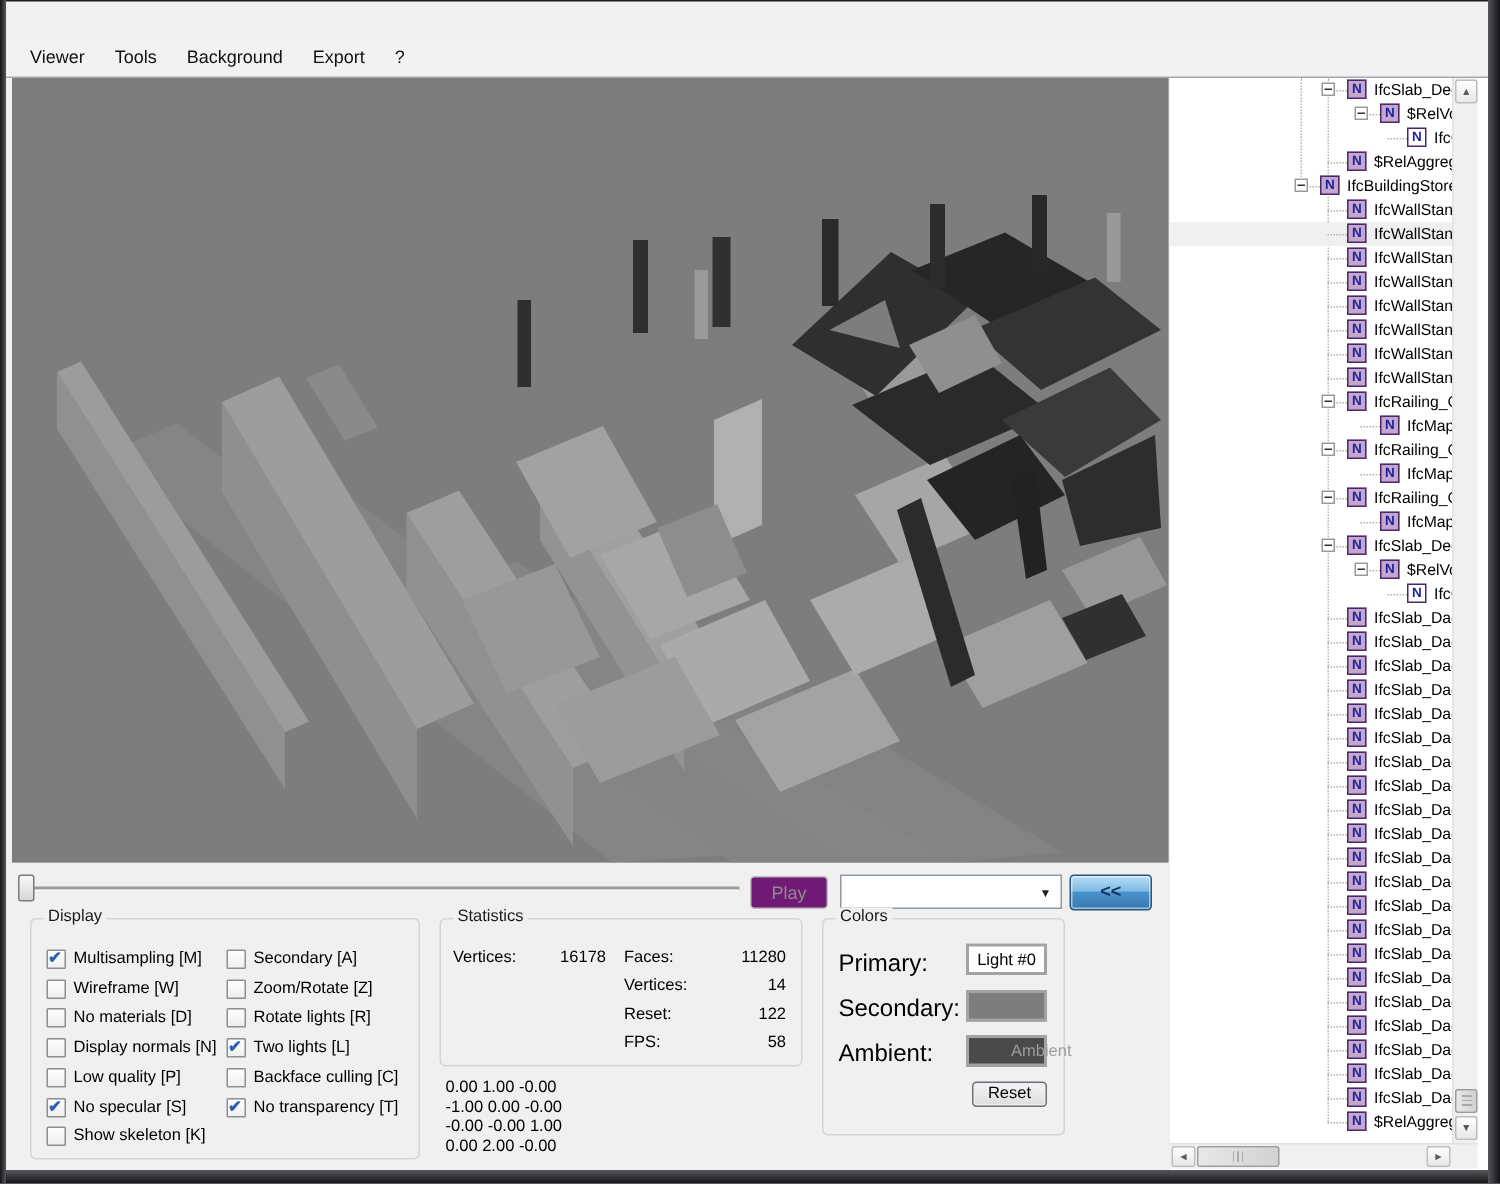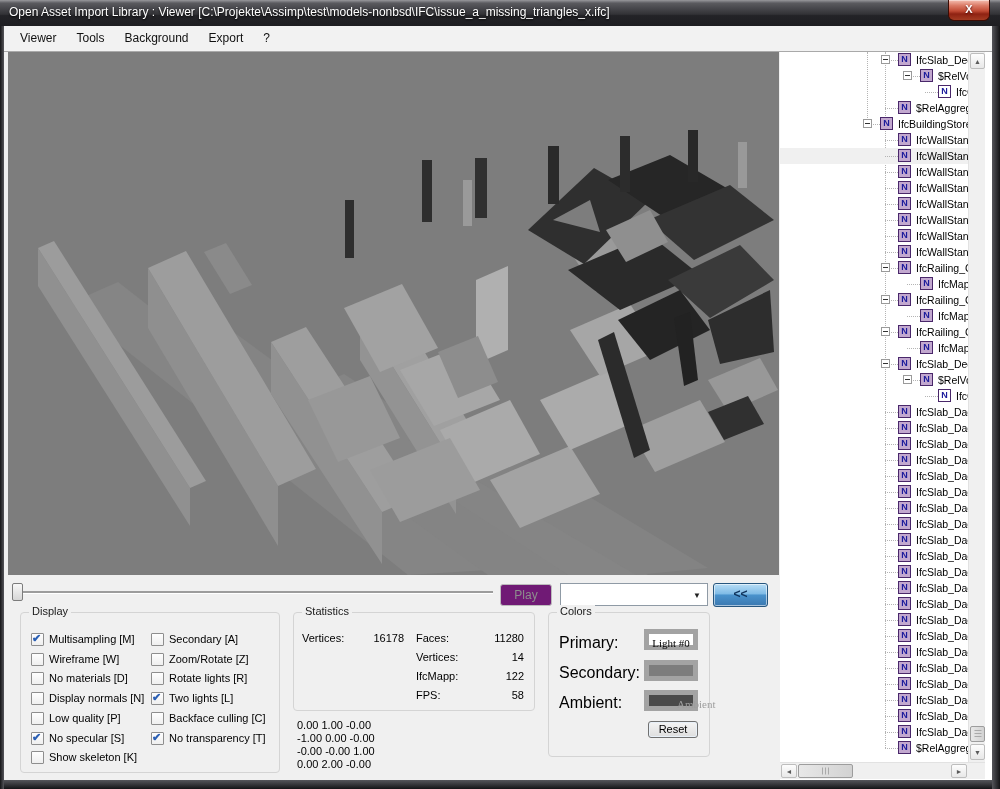--- a/index.html
+++ b/index.html
@@ -65,36 +65,30 @@
   #colors-box{left:548px;top:612px;width:160px;height:143px;}
   .cb-row{position:absolute;height:16px;}
   .cb-box{position:absolute;left:0;top:1px;width:13px;height:13px;box-sizing:border-box;border:1px solid #8e8e8e;
     background:linear-gradient(180deg,#fefefe,#efefef);border-radius:1px;}
   .cb-box .chk{position:absolute;left:0;top:-2px;font-size:11px;color:#2b5fb4;font-weight:bold;}
   .cb-label{position:absolute;left:18px;top:1px;font-size:11px;color:#000;white-space:nowrap;}
   .stat-label{position:absolute;font-size:11px;color:#000;}
   .stat-value{position:absolute;font-size:11px;color:#000;text-align:right;}
   .matrix-line{position:absolute;left:297px;font-size:11px;color:#000;}
   .clr-label{position:absolute;left:10px;font-size:16px;color:#000;}
-  .swatch{position:absolute;left:95px;width:54px;height:21px;box-sizing:border-box;border:5px solid #a3a3a3;
-    font-size:11px;text-align:center;line-height:19px;font-family:Liberation Serif, serif;}
+  .swatch{position:absolute;left:95px;width:54px;height:21px;box-sizing:border-box;border:2px solid #a3a3a3;
+    font-size:11px;text-align:center;line-height:19px;}
   #reset-btn{left:648px;top:721px;width:50px;height:17px;line-height:15px;font-size:11px;color:#000;
     background:linear-gradient(180deg,#f4f4f4,#dedede);border:1px solid #707070;border-radius:3px;box-shadow:0 0 0 1px #e8f0f8 inset;}
 </style>
 </head>
 <body>
 
 <div id="win">
 
-  <div class="titlebar">
-    <div class="title-text">Open Asset Import Library : Viewer  [C:\Projekte\Assimp\test\models-nonbsd\IFC\issue_a_missing_triangles_x.ifc]</div>
-    <div class="close-btn">
-      <span>X</span>
-    </div>
-  </div>
 
   <div class="menubar" id="menubar"><span class="menu-item">Viewer</span><span class="menu-item">Tools</span><span class="menu-item">Background</span><span class="menu-item">Export</span><span class="menu-item">?</span></div>
 
   <div id="viewport">
     <svg width="771" height="523" viewBox="0 0 771 523">
       <rect x="0" y="0" width="771" height="523" fill="#7d7d7d"></rect>
 
       <polygon points="60,252 110,230 480,518 400,523" fill="#858585"></polygon>
       <polygon points="170,298 220,276 560,523 480,523" fill="#848484"></polygon>
       <polygon points="286,344 336,322 640,523 560,523" fill="#858585"></polygon>
@@ -486,21 +480,21 @@
     </div>
 
   <div class="gbox" id="stats-box">
     <span class="glabel">Statistics</span>
   <span class="stat-label" style="left: 8px; top: 19px;">Vertices:</span>
       <span class="stat-value" style="left: 42px; width: 68px; top: 19px;">16178</span>
       <span class="stat-label" style="left: 122px; top: 19px;">Faces:</span>
       <span class="stat-value" style="left: 172px; width: 58px; top: 19px;">11280</span>
       <span class="stat-label" style="left: 122px; top: 38px;">Vertices:</span>
       <span class="stat-value" style="left: 172px; width: 58px; top: 38px;">14</span>
-      <span class="stat-label" style="left: 122px; top: 57px;">IfcMapp:</span>
+      <span class="stat-label" style="left: 122px; top: 57px;">Reset:</span>
       <span class="stat-value" style="left: 172px; width: 58px; top: 57px;">122</span>
       <span class="stat-label" style="left: 122px; top: 76px;">FPS:</span>
       <span class="stat-value" style="left: 172px; width: 58px; top: 76px;">58</span>
     </div>
   <div id="matrix-area">
       <div class="matrix-line" style="top: 719px;">0.00 1.00 -0.00</div>
       <div class="matrix-line" style="top: 732px;">-1.00 0.00 -0.00</div>
       <div class="matrix-line" style="top: 745px;">-0.00 -0.00 1.00</div>
       <div class="matrix-line" style="top: 758px;">0.00 2.00 -0.00</div>
     </div>

